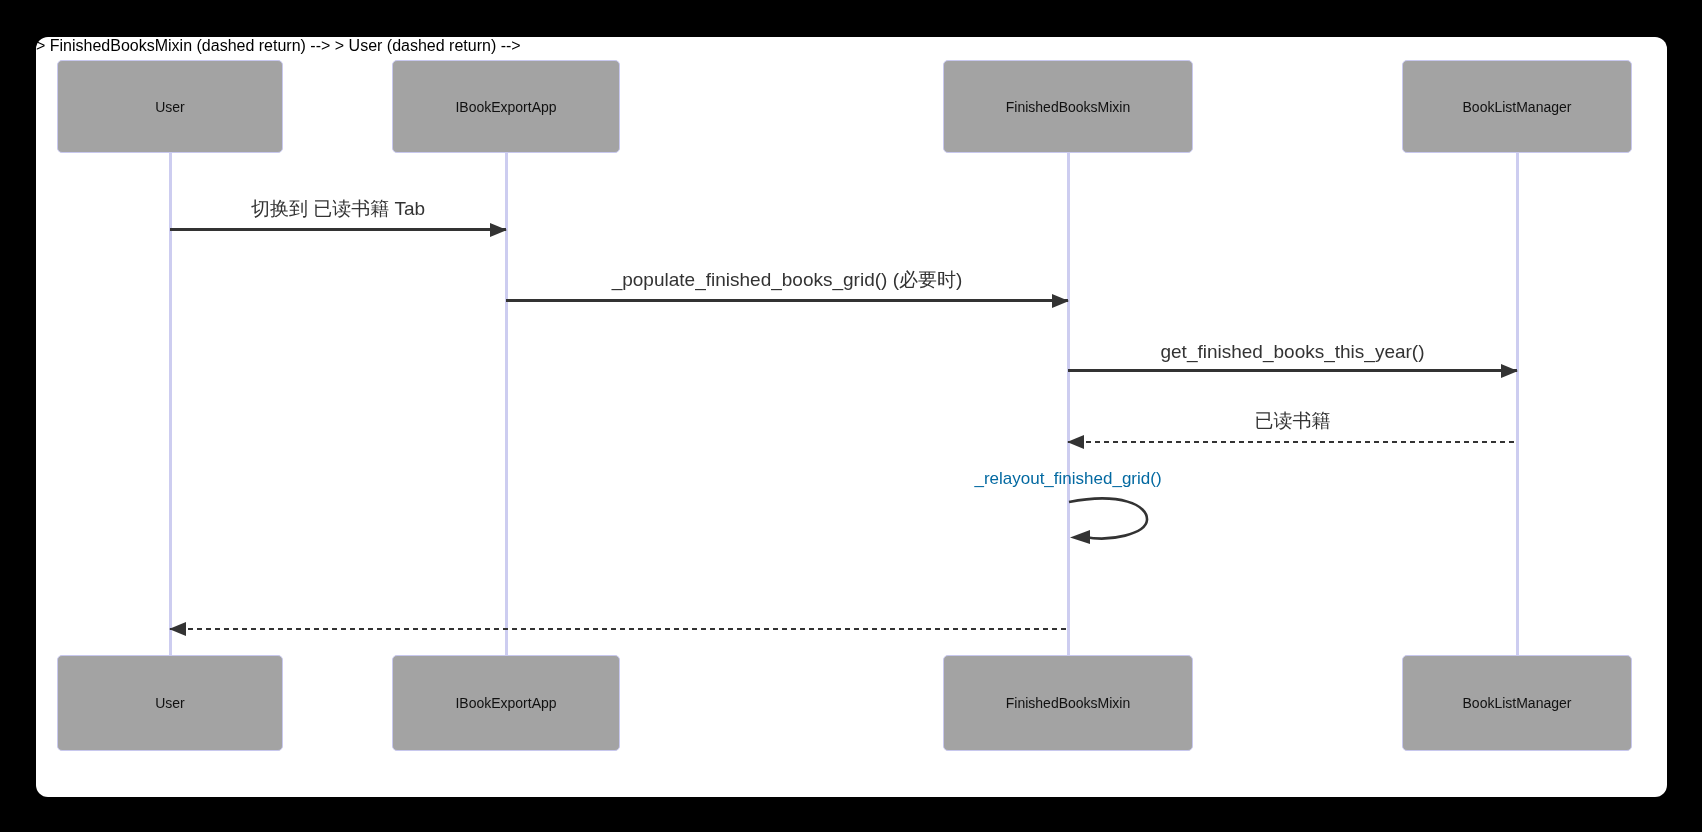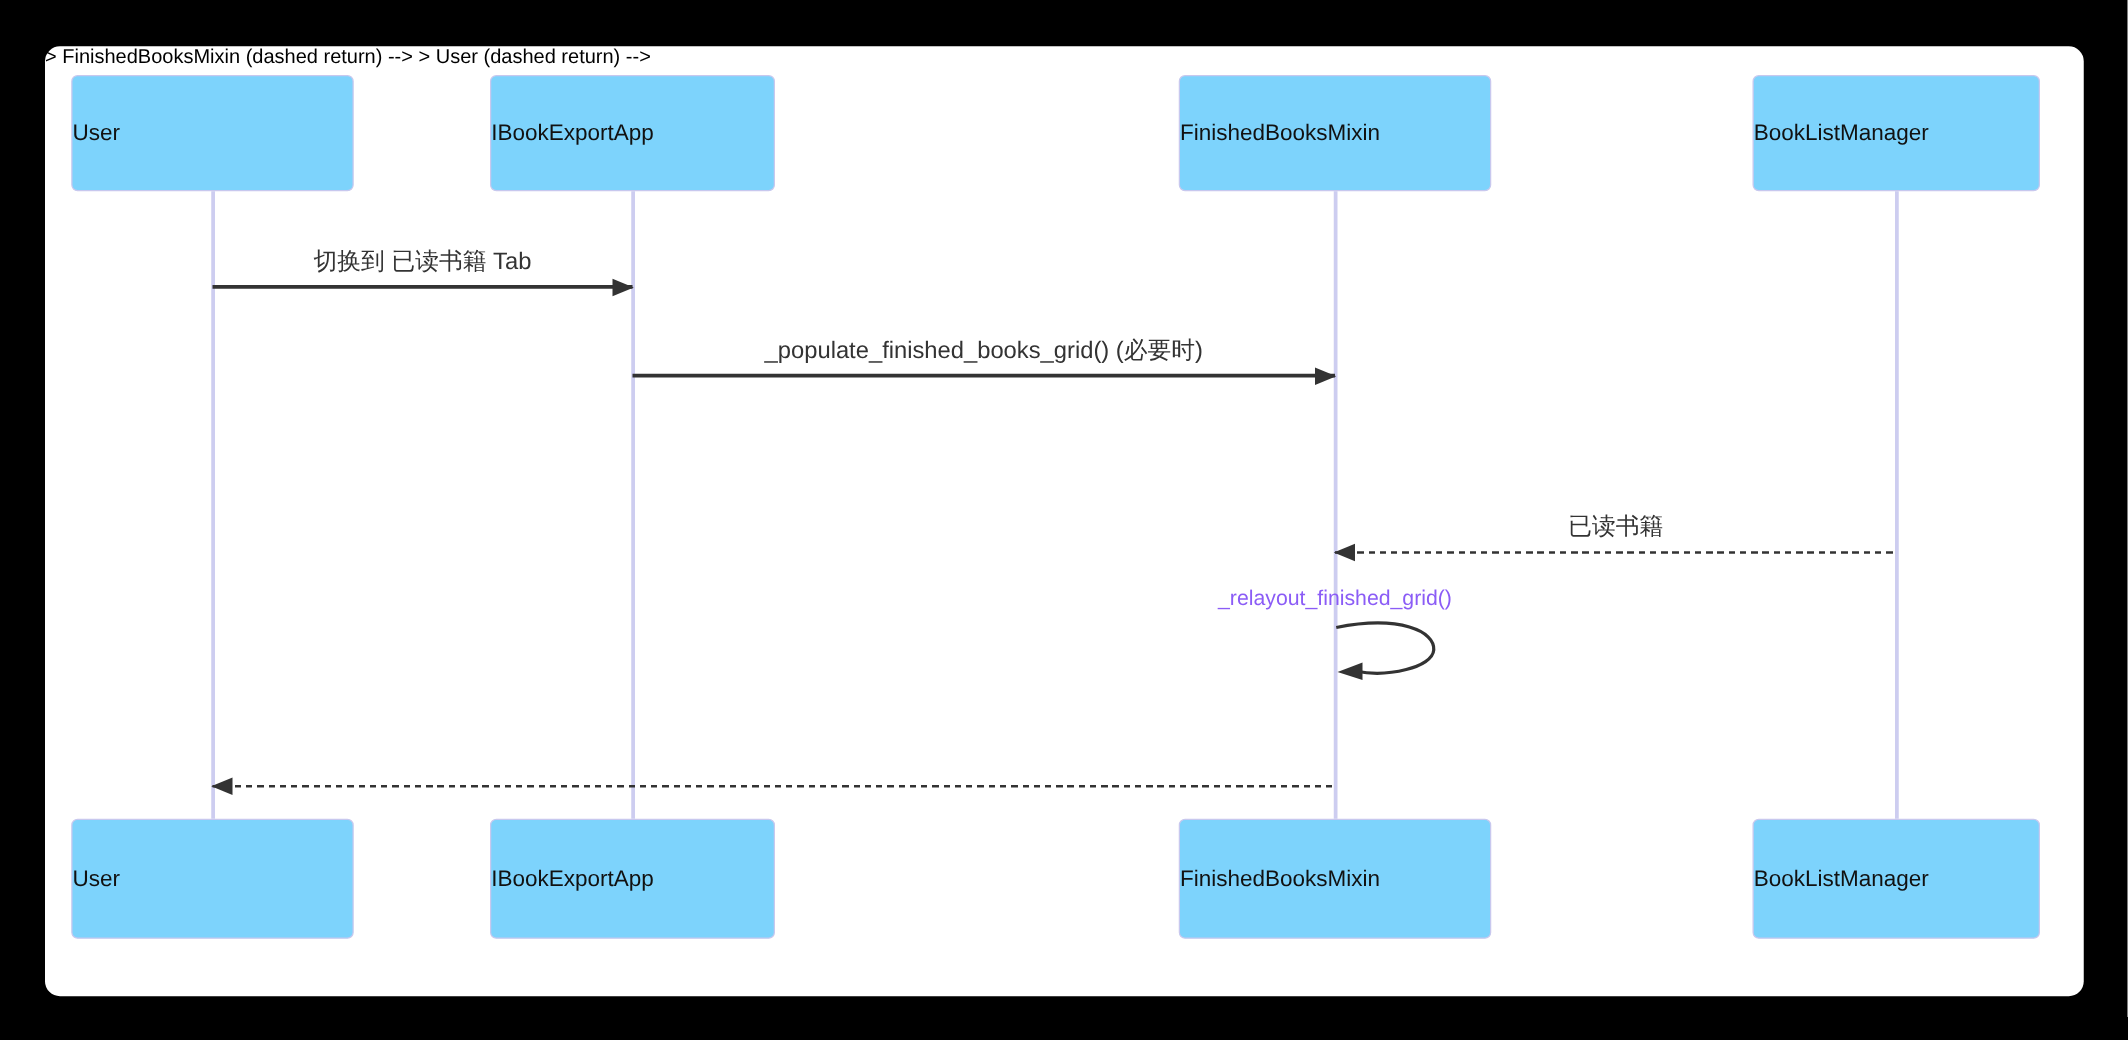--- a/index.html
+++ b/index.html
@@ -20,26 +20,27 @@
   .lifeline {
     position: absolute;
     top: 116px;
     height: 502px;
     width: 2.5px;
     background: #CDCDF0;
   }
   .actor {
     position: absolute;
     height: 93px;
-    background: #7dd3fc;
+    background: #a3a3a3;
     border: 1.5px solid #C8C8EE;
     border-radius: 5px;
     display: flex;
     align-items: center;
-    font-size: 18px;
+    justify-content: center;
+    font-size: 14px;
     color: #111111;
   }
   .actor.top { top: 23px; }
   .actor.bottom { top: 618px; height: 96px; }
   .message {
     position: absolute;
     height: 32px;
   }
   .msg-label {
     position: absolute;
@@ -73,21 +74,21 @@
   }
   .arrowhead.left {
     left: -1px;
     border-right: 17px solid #333333;
   }
   .self-label {
     position: absolute;
     width: 340px;
     text-align: center;
     font-size: 17px;
-    color: #8b5cf6;
+    color: #0369a1;
     white-space: nowrap;
   }
   .self-loop-svg {
     position: absolute;
     overflow: visible;
   }
 </style>
 </head>
 <body>
 
@@ -121,20 +122,25 @@
   </div>
 
   
   <div class="message" style="left:470px;top:233px;width:562px">
     <span class="msg-label">_populate_finished_books_grid() (必要时)</span>
     <div class="msg-line"></div>
     <div class="arrowhead right"></div>
   </div>
 
   
+  <div class="message" style="left:1032px;top:303px;width:449px">
+    <span class="msg-label">get_finished_books_this_year()</span>
+    <div class="msg-line"></div>
+    <div class="arrowhead right"></div>
+  </div>
 
   &gt; FinishedBooksMixin (dashed return) --&gt;
   <div class="message" style="left:1032px;top:374px;width:449px">
     <span class="msg-label">已读书籍</span>
     <div class="msg-line dashed"></div>
     <div class="arrowhead left"></div>
   </div>
 
   
   <div class="self-label" style="left:862px;top:432px">_relayout_finished_grid()</div>

